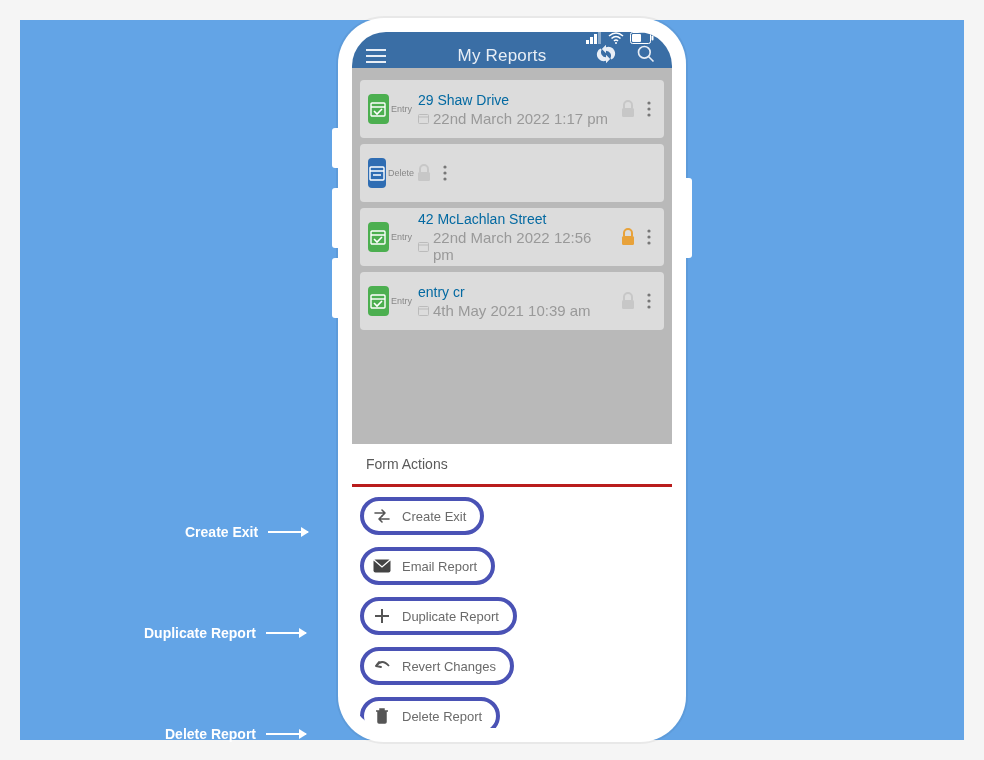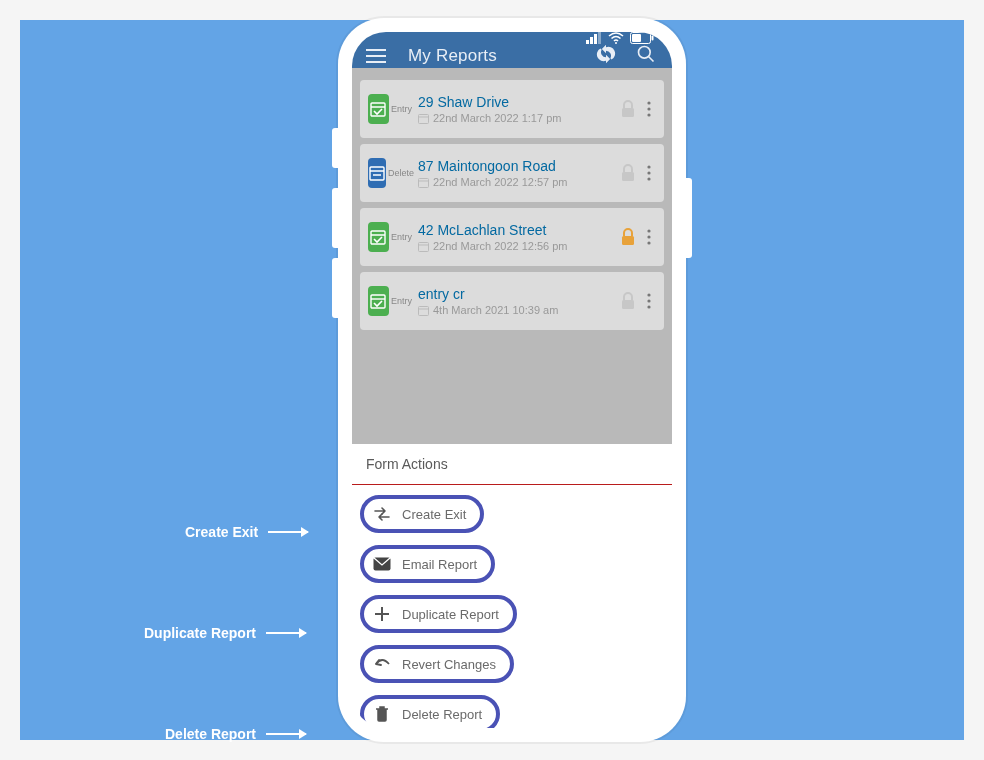--- a/index.html
+++ b/index.html
@@ -91,20 +91,21 @@
     height: 46px;
     background: #3a6ea5;
     display: flex;
     align-items: center;
     padding: 0 10px;
     color: #fff;
   }
   .hamburger { width: 28px; display:flex; justify-content:center; }
   .header-title {
     flex: 1;
+    text-align: center;
     font-size: 17px;
     font-weight: 400;
     letter-spacing: 0.2px;
     color: #e8eef6;
     margin-left: 18px;
   }
   .header-icons { display: flex; gap: 20px; padding-right: 6px; }
   .dim-overlay {
     position: relative;
     background: #b9b9b9;
@@ -148,27 +149,27 @@
     font-size: 14px;
     color: #0369a1;
   }
   .report-date-row {
     display:flex;
     align-items:center;
     gap:4px;
     margin-top:2px;
   }
   .report-date {
-    font-size: 11px;
+    font-size: 15px;
     color: #999;
   }
   .lock-col { width: 24px; display:flex; justify-content:center; }
   .more-col { width: 18px; display:flex; justify-content:center; }
   .section-header {
-    border-bottom: 1px solid #b91c1c;
+    border-bottom: 3px solid #b91c1c;
     font-size: 14px;
     color: #5a5a5a;
     padding: 12px 14px;
   }
   .actions-list {
     padding: 10px 8px;
     display:flex;
     flex-direction:column;
     gap: 12px;
     align-items:flex-start;
@@ -348,30 +349,20 @@
               <div class="report-icon-col">
                 <div class="report-icon blue">
                   <svg width="18" height="18" viewBox="0 0 18 18">
                     <rect x="2" y="3" width="14" height="13" rx="1" fill="none" stroke="#fff" stroke-width="1.4"></rect>
                     <line x1="2" y1="7" x2="16" y2="7" stroke="#fff" stroke-width="1.4"></line>
                     <line x1="5" y1="11" x2="13" y2="11" stroke="#fff" stroke-width="1.4"></line>
                   </svg>
                 </div>
                 <div class="report-icon-label">Delete</div>
               </div>
-              <div class="report-main">
-                <div class="report-title">87 Maintongoon Road</div>
-                <div class="report-date-row">
-                  <svg width="11" height="11" viewBox="0 0 11 11">
-                    <rect x="0.5" y="1.5" width="10" height="9" rx="1" stroke="#bbb" fill="none"></rect>
-                    <line x1="0.5" y1="4" x2="10.5" y2="4" stroke="#bbb"></line>
-                  </svg>
-                  <div class="report-date">22nd March 2022 12:57 pm</div>
-                </div>
-              </div>
               <div class="lock-col">
                 <svg width="16" height="18" viewBox="0 0 16 18">
                   <rect x="2" y="8" width="12" height="9" rx="1.5" fill="#c7c7c7"></rect>
                   <path d="M4 8 V5 a4 4 0 0 1 8 0 v3" stroke="#c7c7c7" stroke-width="2" fill="none"></path>
                 </svg>
               </div>
               <div class="more-col">
                 <svg width="4" height="16" viewBox="0 0 4 16">
                   <circle cx="2" cy="2" r="1.6" fill="#777"></circle>
                   <circle cx="2" cy="8" r="1.6" fill="#777"></circle>
@@ -425,21 +416,21 @@
                 </div>
                 <div class="report-icon-label">Entry</div>
               </div>
               <div class="report-main">
                 <div class="report-title">entry cr</div>
                 <div class="report-date-row">
                   <svg width="11" height="11" viewBox="0 0 11 11">
                     <rect x="0.5" y="1.5" width="10" height="9" rx="1" stroke="#bbb" fill="none"></rect>
                     <line x1="0.5" y1="4" x2="10.5" y2="4" stroke="#bbb"></line>
                   </svg>
-                  <div class="report-date">4th March 2021 10:39 am</div>
+                  <div class="report-date">4th May 2021 10:39 am</div>
                 </div>
               </div>
               <div class="lock-col">
                 <svg width="16" height="18" viewBox="0 0 16 18">
                   <rect x="2" y="8" width="12" height="9" rx="1.5" fill="#c7c7c7"></rect>
                   <path d="M4 8 V5 a4 4 0 0 1 8 0 v3" stroke="#c7c7c7" stroke-width="2" fill="none"></path>
                 </svg>
               </div>
               <div class="more-col">
                 <svg width="4" height="16" viewBox="0 0 4 16">

